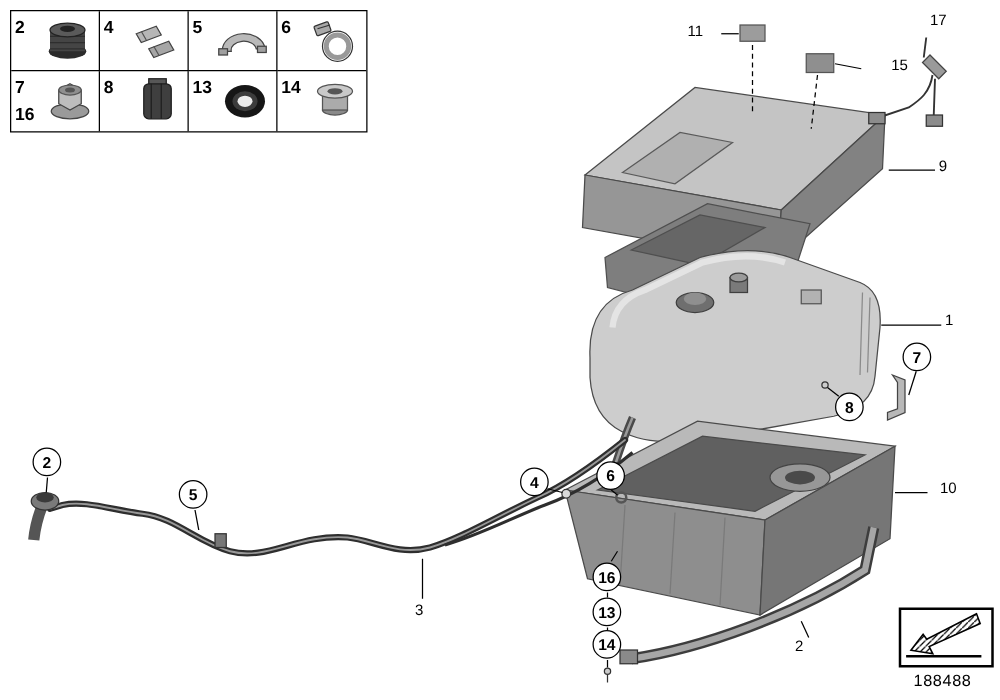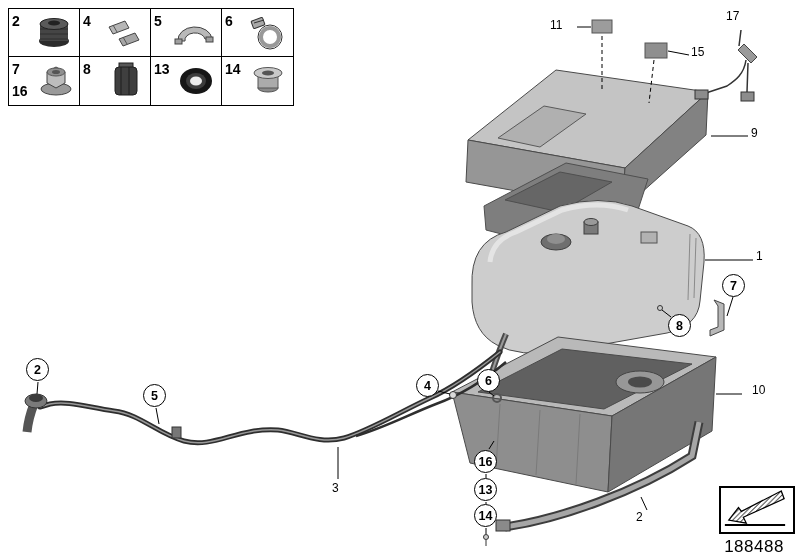--- a/index.html
+++ b/index.html
@@ -22,21 +22,21 @@
   .cell-icon{position:absolute;right:1px;top:2px;}
   
   .co{
     position:absolute;width:21px;height:21px;border:1.6px solid #000;border-radius:50%;
     background:#fff;display:flex;align-items:center;justify-content:center;
     font-weight:bold;font-size:12.5px;z-index:6;box-sizing:content-box;
   }
   .pl{position:absolute;font-weight:normal;font-size:12px;z-index:6;}
   
   .dirbox{position:absolute;left:719px;top:486px;width:72px;height:44px;border:2px solid #000;background:#fff;z-index:6;}
-  .pn{position:absolute;left:712px;top:537px;width:84px;text-align:center;font-size:17px;letter-spacing:.5px;z-index:6;}
+  .pn{position:absolute;left:712px;top:537px;width:84px;text-align:center;font-size:13px;letter-spacing:.5px;z-index:6;}
   .art{position:absolute;left:0;top:0;z-index:1;}
 </style>
 </head>
 <body>
 
 <svg class="art" width="800" height="560" viewBox="0 0 800 560">
 
   <g>
     <polygon points="468,140 556,70 708,92 625,168" fill="#c4c4c4" stroke="#4a4a4a"></polygon>
     <polygon points="468,140 625,168 622,210 466,182" fill="#969696" stroke="#4a4a4a"></polygon>
@@ -239,22 +239,22 @@
 <div class="co" style="left:143px;top:384px">5</div>
 <div class="co" style="left:416px;top:374px">4</div>
 <div class="co" style="left:477px;top:369px">6</div>
 <div class="co" style="left:722px;top:274px">7</div>
 <div class="co" style="left:668px;top:314px">8</div>
 <div class="co" style="left:474px;top:450px">16</div>
 <div class="co" style="left:474px;top:478px">13</div>
 <div class="co" style="left:474px;top:504px">14</div>
 
 <div class="pl" style="left:550px;top:18px">11</div>
-<div class="pl" style="left:691px;top:45px">15</div>
-<div class="pl" style="left:726px;top:9px">17</div>
+<div class="pl" style="left:713px;top:45px">15</div>
+<div class="pl" style="left:744px;top:9px">17</div>
 <div class="pl" style="left:751px;top:126px">9</div>
 <div class="pl" style="left:756px;top:249px">1</div>
 <div class="pl" style="left:752px;top:383px">10</div>
 <div class="pl" style="left:332px;top:481px">3</div>
 <div class="pl" style="left:636px;top:510px">2</div>
 
 <div class="dirbox">
   <svg width="68" height="40" viewBox="0 0 70 41">
     <defs>
       <pattern id="hh" width="5" height="5" patternUnits="userSpaceOnUse">

